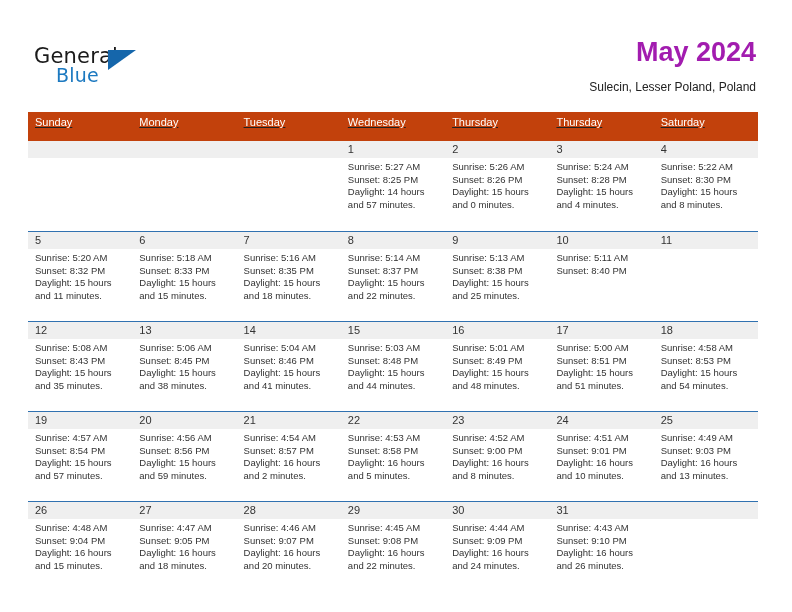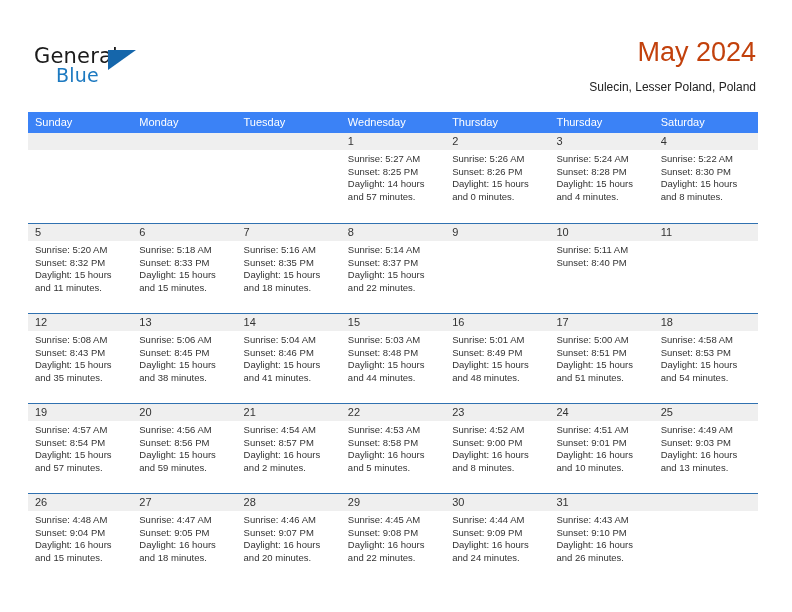--- a/index.html
+++ b/index.html
@@ -68,22 +68,22 @@
   }
 
   .title-block {
     position: absolute;
     right: 36px;
     top: 28px;
     text-align: right;
   }
   .cal-title {
     font-size: 27px;
-    font-weight: 400;
-    color: #c2410c;
+    font-weight: 700;
+    color: #a21caf;
     line-height: 32px;
     white-space: nowrap;
   }
   .cal-subtitle {
     margin-top: 11px;
     font-size: 12px;
     font-weight: 400;
     color: #222222;
     line-height: 16px;
     white-space: nowrap;
@@ -91,22 +91,23 @@
 
   
   .calendar {
     position: absolute;
     left: 28px;
     top: 104px;
     width: 730px;
   }
   .dow-row {
     display: flex;
-    background: #3b82f6;
-    height: 21px;
+    background: #c2410c;
+    height: 29px;
+    text-decoration: underline;
   }
   .dow-cell {
     flex: 1 1 0;
     color: #ffffff;
     font-size: 11px;
     line-height: 21px;
     padding-left: 7px;
     box-sizing: border-box;
     white-space: nowrap;
   }
@@ -257,20 +258,25 @@
       <div class="day-cell">
         <div class="day-number">8</div>
         <div class="day-info">
           <div>Sunrise: 5:14 AM</div>
           <div>Sunset: 8:37 PM</div>
           <div class="daylight">Daylight: 15 hours and 22 minutes.</div>
         </div>
       </div>
       <div class="day-cell">
         <div class="day-number">9</div>
+        <div class="day-info">
+          <div>Sunrise: 5:13 AM</div>
+          <div>Sunset: 8:38 PM</div>
+          <div class="daylight">Daylight: 15 hours and 25 minutes.</div>
+        </div>
       </div>
       <div class="day-cell">
         <div class="day-number">10</div>
         <div class="day-info">
           <div>Sunrise: 5:11 AM</div>
           <div>Sunset: 8:40 PM</div>
         </div>
       </div>
       <div class="day-cell">
         <div class="day-number">11</div>

